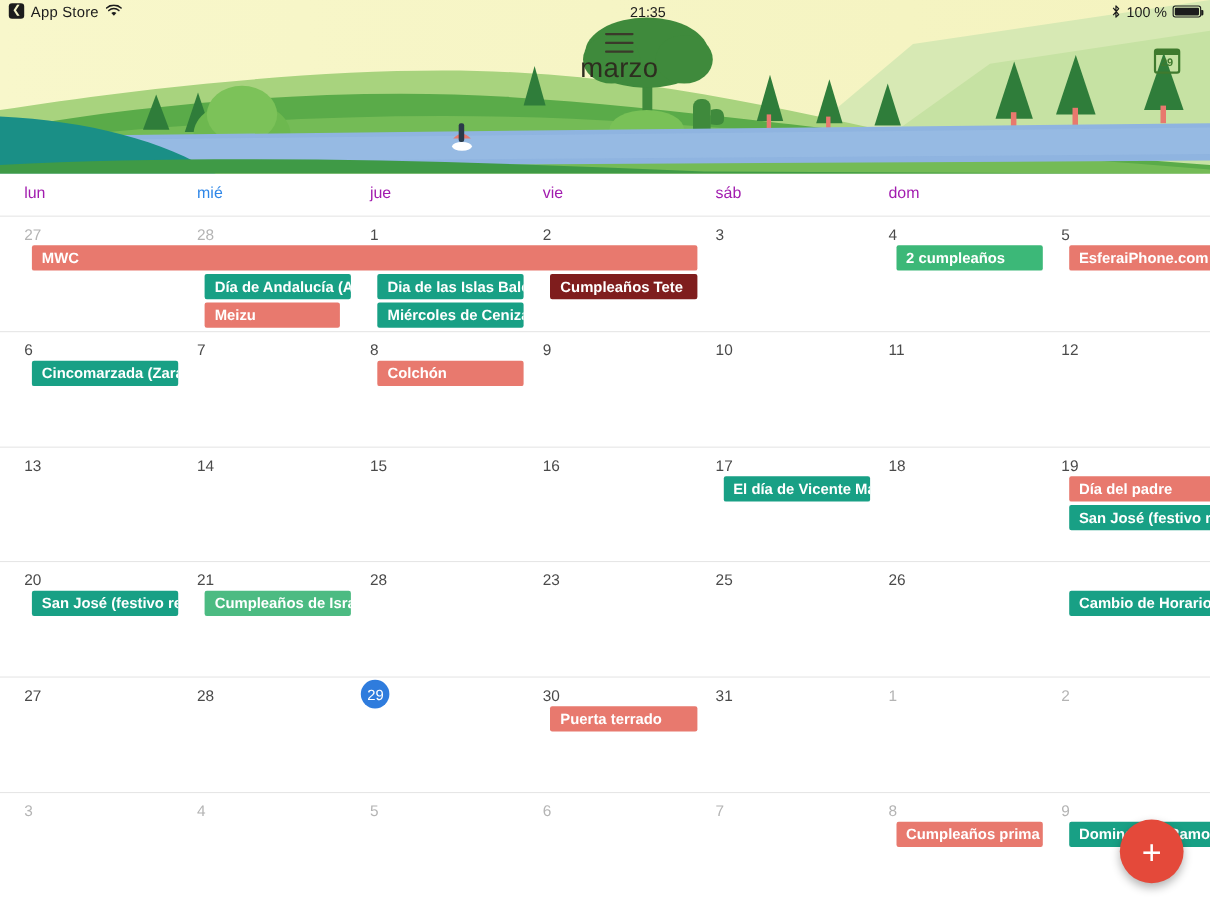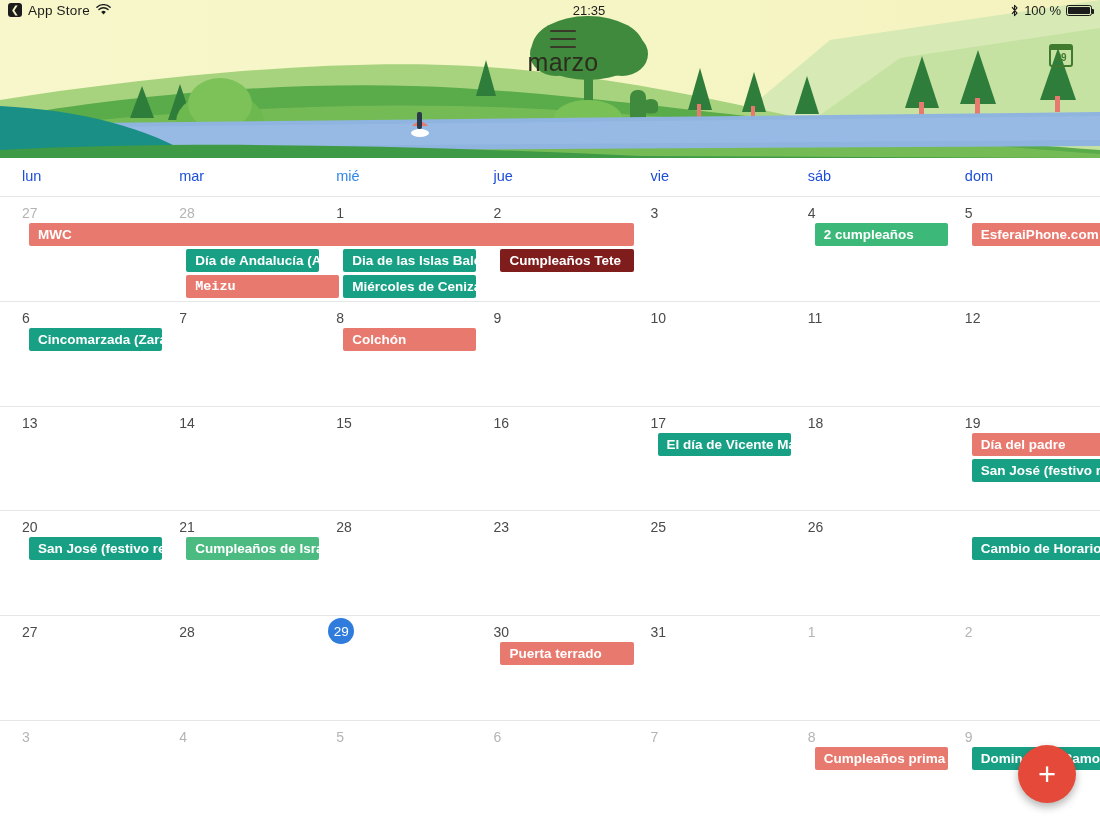--- a/index.html
+++ b/index.html
@@ -70,21 +70,21 @@
   }
   .cal-glyph span { position: relative; z-index: 2; }
 
   
   .weekdays {
     position: absolute; top: 158px; left: 0;
     width: 1100px; height: 38px;
     display: grid; grid-template-columns: repeat(7, 1fr);
     background: #fff;
   }
-  .weekday { font-size: 14.5px; color: #1d4ed8; padding-left: 22px; padding-top: 10px; }
+  .weekday { font-size: 14.5px; color: #a21caf; padding-left: 22px; padding-top: 10px; }
   .weekday.today-col { color: #2f87e8; }
 
   
   .grid {
     position: absolute; top: 196px; left: 0;
     width: 1100px; height: 629px;
     display: flex; flex-direction: column;
   }
   .week {
     position: relative;
@@ -236,21 +236,20 @@
     </svg>
     <span>100 %</span>
     <span class="battery-shell">
         <span class="battery-fill"></span>
       </span>
   </div>
 </div>
 
 <div class="weekdays">
     <div class="weekday">lun</div>
-    <div class="weekday">mar</div>
     <div class="weekday today-col">mié</div>
     <div class="weekday">jue</div>
     <div class="weekday">vie</div>
     <div class="weekday">sáb</div>
     <div class="weekday">dom</div>
   </div>
 
 <div class="grid">
     <div class="week">
       <div class="daynums">
@@ -276,21 +275,21 @@
           <div class="daynum">5</div>
         </div>
       </div>
       <div class="events">
         <div class="chip" style="left: 14px; width: 604.571px; top: 0px; background: rgb(232, 121, 110);">MWC</div>
         <div class="chip" style="left: 799.714px; width: 133.143px; top: 0px; background: rgb(60, 184, 120);">2 cumpleaños</div>
         <div class="chip" style="left: 956.857px; width: 133.143px; top: 0px; background: rgb(232, 121, 110);">EsferaiPhone.com</div>
         <div class="chip" style="left: 171.143px; width: 133.143px; top: 26px; background: rgb(24, 160, 133);">Día de Andalucía (An</div>
         <div class="chip" style="left: 328.286px; width: 133.143px; top: 26px; background: rgb(24, 160, 133);">Dia de las Islas Balea</div>
         <div class="chip" style="left: 485.429px; width: 133.143px; top: 26px; background: #7f1d1d;">Cumpleaños Tete</div>
-        <div class="chip" style="left: 171.143px; width: 153px; top: 52px; background: rgb(232, 121, 110); font-family: Liberation Mono, monospace;">Meizu</div>
+        <div class="chip" style="left: 171.143px; width: 123px; top: 52px; background: rgb(232, 121, 110);">Meizu</div>
         <div class="chip" style="left: 328.286px; width: 133.143px; top: 52px; background: rgb(24, 160, 133);">Miércoles de Ceniza</div>
       </div>
     </div>
     <div class="week">
       <div class="daynums">
         <div class="daycell">
           <div class="daynum">6</div>
         </div>
         <div class="daycell">
           <div class="daynum">7</div>

